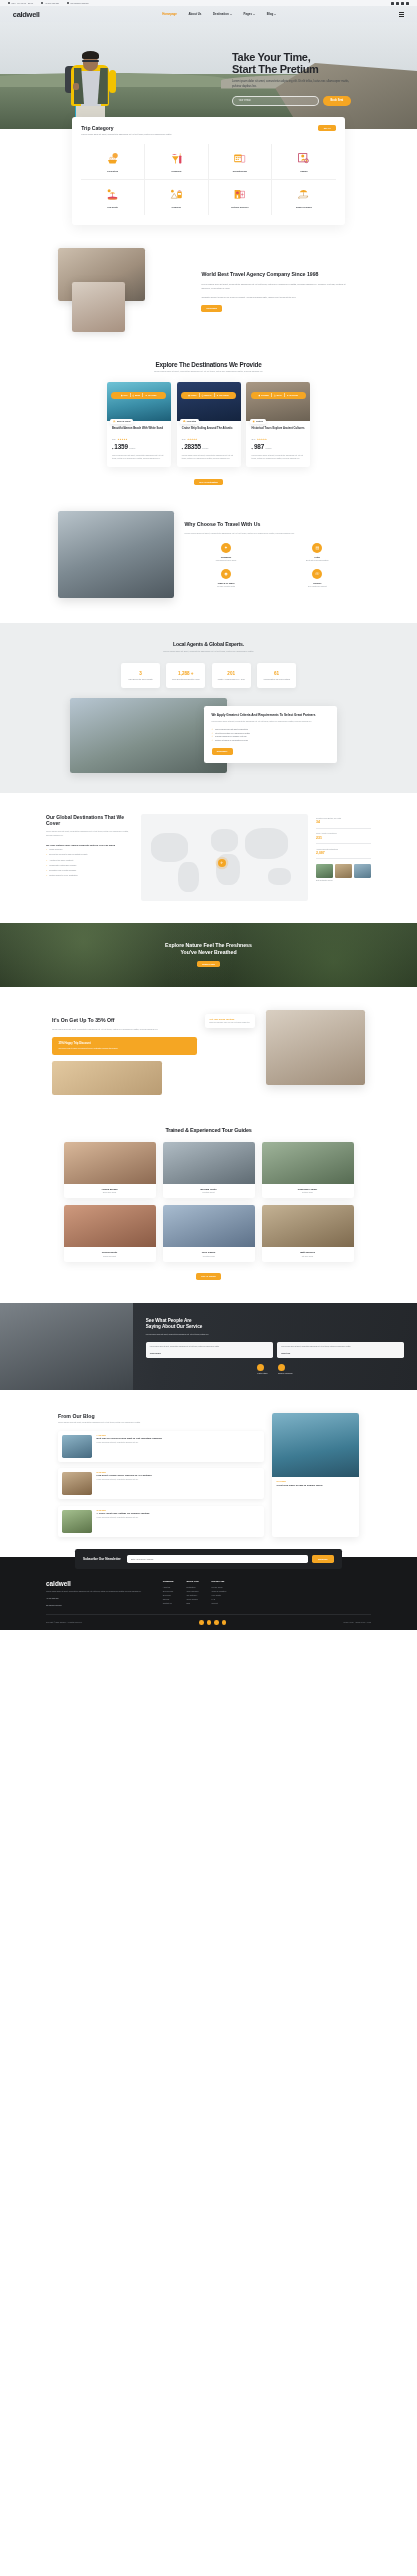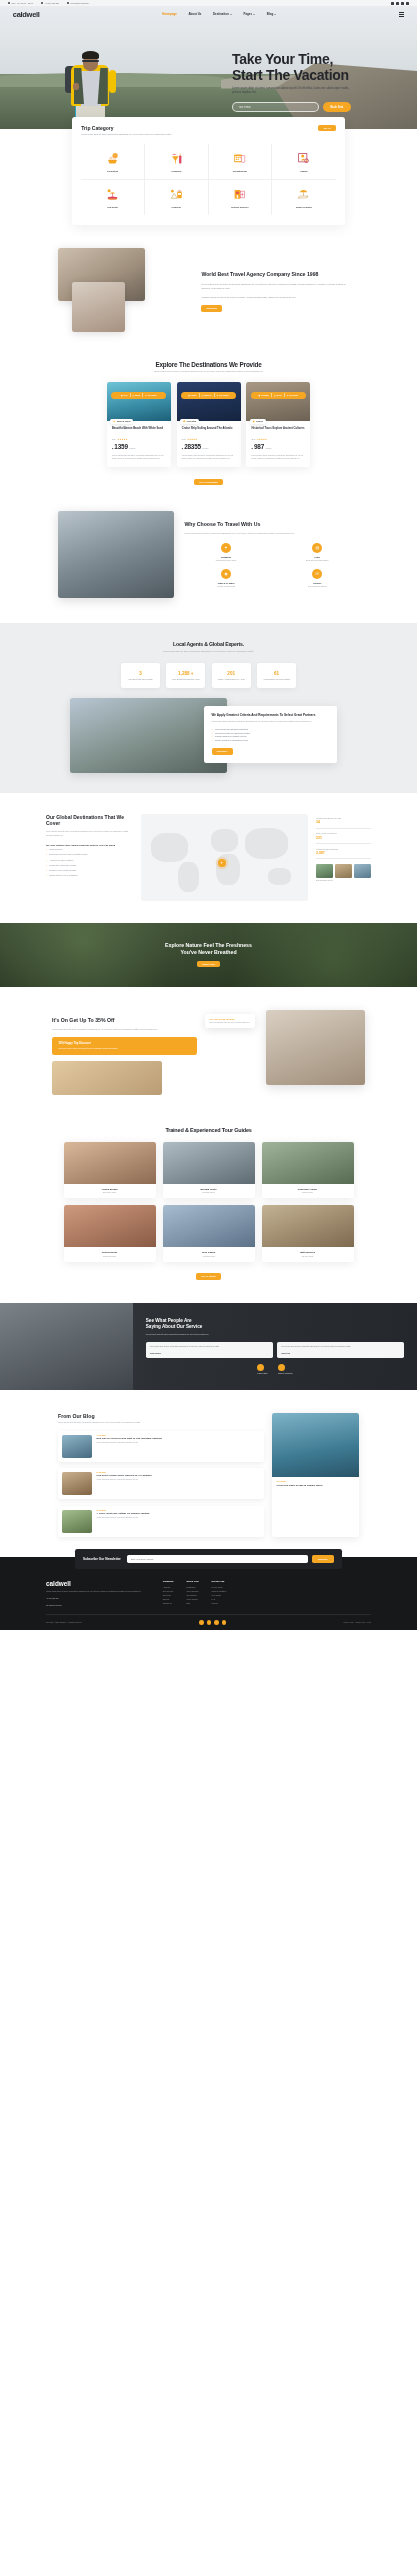--- a/index.html
+++ b/index.html
@@ -54,21 +54,21 @@
   .hk-vest2{position:absolute;left:12.8px;bottom:25.5px;width:34px;height:36px;background:#4b5a47;
      clip-path:polygon(78% 0,100% 0,100% 100%,70% 100%);}
   .hk-head{position:absolute;left:22px;bottom:58px;width:15px;height:17.4px;background:#9b7355;border-radius:48% 48% 42% 42%;}
   .hk-hair{position:absolute;left:21px;bottom:70px;width:17.4px;height:8px;background:#23201c;border-radius:50% 50% 20% 20%;}
   .hk-band{position:absolute;left:21px;bottom:67px;width:17.4px;height:2.9px;background:#2a2f3a;border-radius:1.7px;}
   .hk-pack{position:absolute;left:3.5px;bottom:36px;width:15px;height:27px;background:#3a3f45;border-radius:3.5px;}
   .hk-pole{position:absolute;left:14px;bottom:0;width:1.7px;height:42px;background:#29a8c9;}
   .hk-handL{position:absolute;left:11.6px;bottom:39px;width:6.4px;height:7px;background:#9b7355;border-radius:2.3px;}
   .hk-armR{position:absolute;right:8px;bottom:36px;width:7px;height:23px;background:#f2c200;border-radius:3.5px;}
   .hero-copy { position:absolute; left:232px; top:30px; width:168px; }
-  .hero-h1 { font-size:14px; line-height:1.08; font-weight:800; color:#24262b; letter-spacing:-0.3px; }
+  .hero-h1 { font-size:11px; line-height:1.08; font-weight:800; color:#24262b; letter-spacing:-0.3px; }
   .hero-p { margin-top:4px; font-size:2.7px; line-height:1.75; color:#3f4449; width:122px; }
   .hero-form { margin-top:6.4px; display:flex; align-items:center; gap:4px; }
   .hero-input { width:87px; height:10px; border:0.6px solid rgba(255,255,255,.75);
      border-radius:5.2px; background:rgba(255,255,255,.14); padding:0 5.2px; font-size:2.6px;
      color:#fff; outline:none; }
   .hero-input::placeholder{color:rgba(255,255,255,.8);}
   .btn-o { background:#f5a623; color:#fff; border:none; border-radius:5.2px; height:10px;
      padding:0 7.5px; font-size:2.6px; font-weight:700; cursor:pointer; white-space:nowrap;}
   .card-panel { background:#fff; border-radius:2.9px; box-shadow:0 2.3px 12.8px rgba(0,0,0,.07);
      margin:-12.8px auto 0; width:273px; position:relative; z-index:3; padding:8px 9.3px 10.4px; }
@@ -329,21 +329,21 @@
         <div class="hk-vest2"></div>
       <div class="hk-handL"></div>
         <div class="hk-armR"></div>
       <div class="hk-head"></div>
         <div class="hk-hair"></div>
         <div class="hk-band"></div>
     </div>
     <div class="hero-copy">
       <div class="hero-h1">
         <div>Take Your Time,</div>
-        <div>Start The Vacation</div>
+        <div>Start The Pretium</div>
       </div>
       <p class="hero-p">Lorem ipsum dolor sit amet, consectetur adipiscing elit. Ut elit tellus, luctus nec ullamcorper mattis, pulvinar dapibus leo.</p>
       <div class="hero-form">
         <input class="hero-input" placeholder="Your Email" style="">
         <button class="btn-o">Book Seat</button>
       </div>
     </div>
   </div>
 
   <div class="card-panel">

